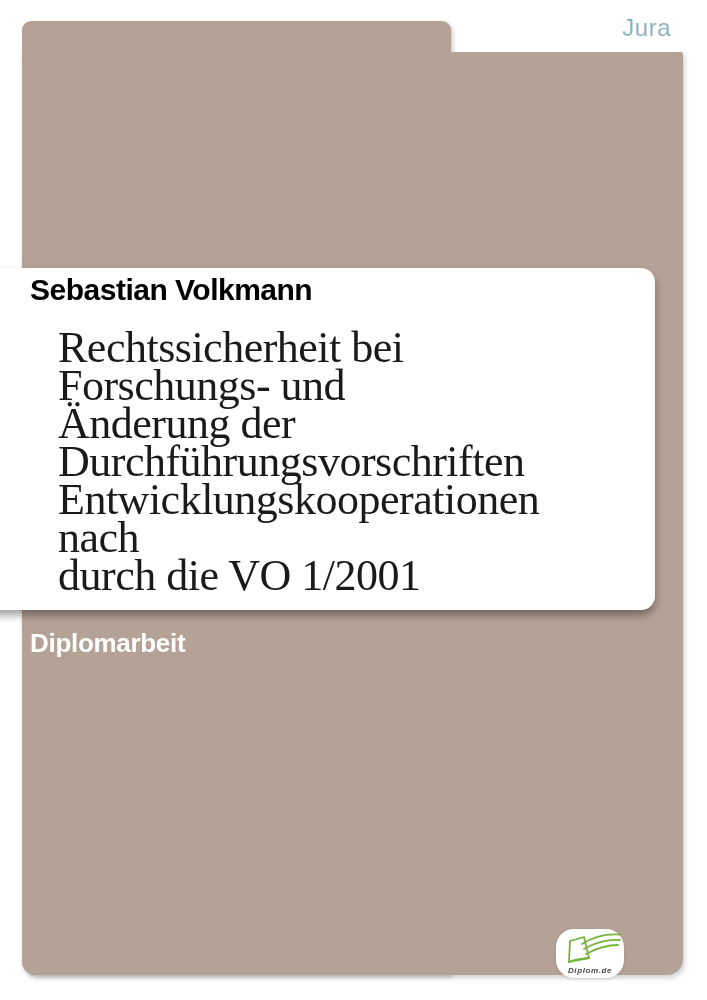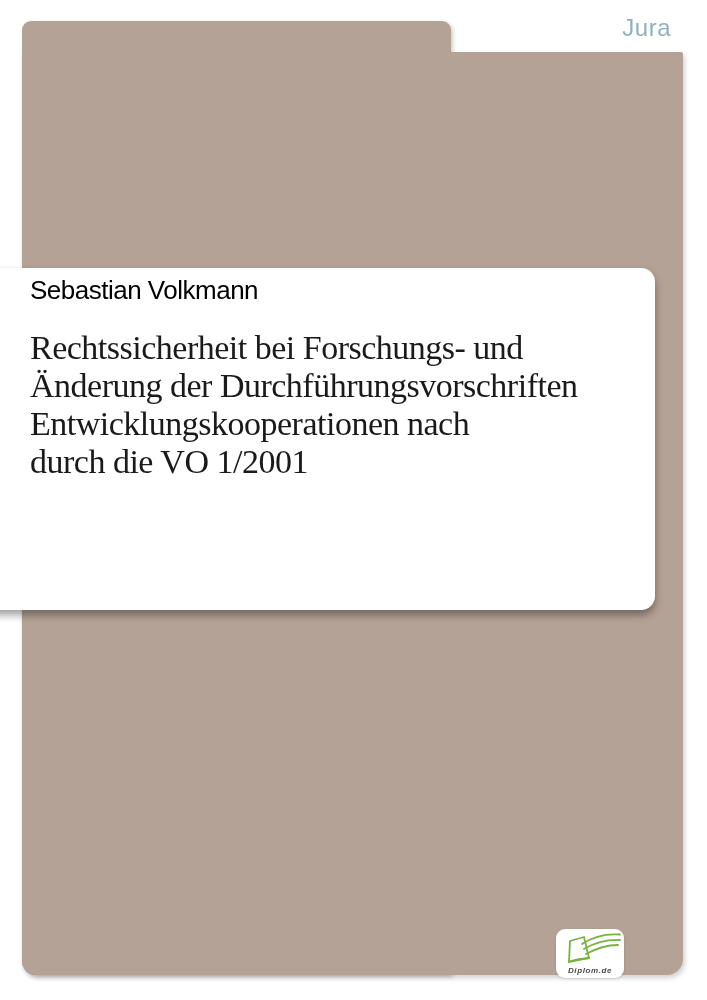--- a/index.html
+++ b/index.html
@@ -35,43 +35,44 @@
   }
   .title-box{
     position:absolute;left:-24px;top:268px;width:679px;height:342px;
     background:#ffffff;
     border-radius:0 14px 14px 0;
     box-shadow:0 5px 8px rgba(0,0,0,.38);
     box-sizing:border-box;
     padding:5px 36px 0 54px;
   }
   .author{
-    font-weight:normal;
-    font-size:26px;line-height:34px;
+    font-weight:bold;
+    font-size:30px;line-height:34px;
     letter-spacing:-0.5px;
     color:#000000;
   }
   .book-title{
     margin-top:22px;
     font-family:"Liberation Serif",serif;
-    font-size:34px;line-height:38px;
+    font-size:44px;line-height:38px;
     letter-spacing:-0.5px;
     color:var(--title-text,#1a1a1a);
+    margin-left:28px;
   }
   .book-title .line{display:block;}
   .doc-type{
     position:absolute;left:30px;top:626px;
     font-weight:bold;
     font-size:26px;line-height:34px;
     letter-spacing:-0.3px;
     color:var(--doc-type,#ffffff);
   }
   .logo-badge{
     position:absolute;left:556px;top:929px;width:68px;height:49px;
-    background:#ffffff;border-radius:9px;
+    background:#ffffff;border-radius:18px;
     box-shadow:0 1px 3px rgba(0,0,0,.15);
     text-align:center;
   }
   .logo-badge svg{display:block;margin:2px auto 0;}
   .logo-brand{
     font-style:italic;
     font-weight:bold;
     font-size:8px;line-height:9px;
     letter-spacing:.6px;
     color:var(--logo-text,#4a4a4a);
@@ -91,20 +92,21 @@
   <div class="title-box">
     <div class="author">Sebastian Volkmann</div>
     <div class="book-title">
       <span class="line">Rechtssicherheit bei Forschungs- und</span>
       <span class="line">Änderung der Durchführungsvorschriften</span>
       <span class="line">Entwicklungskooperationen nach</span>
       <span class="line">durch die VO 1/2001</span>
     </div>
   </div>
 
+  <div class="doc-type">Diplomarbeit</div>
 
   <div class="logo-badge">
     <svg width="64" height="36" viewBox="0 0 64 36">
       <g fill="none" stroke="#76b43c" stroke-width="1.8" stroke-linecap="round" class="logo-green-stroke">
         <path d="M12 10 L26 6 L31 27 L11 31 Z"></path>
         <path d="M11 31 C17 28.5 25 27.5 31 27"></path>
         <path d="M24 13 C36 5 49 2.5 62 3.5"></path>
         <path d="M26 18 C38 11 50 8.5 62 9"></path>
         <path d="M28 23 C39 17 50 14 60 14"></path>
       </g>

